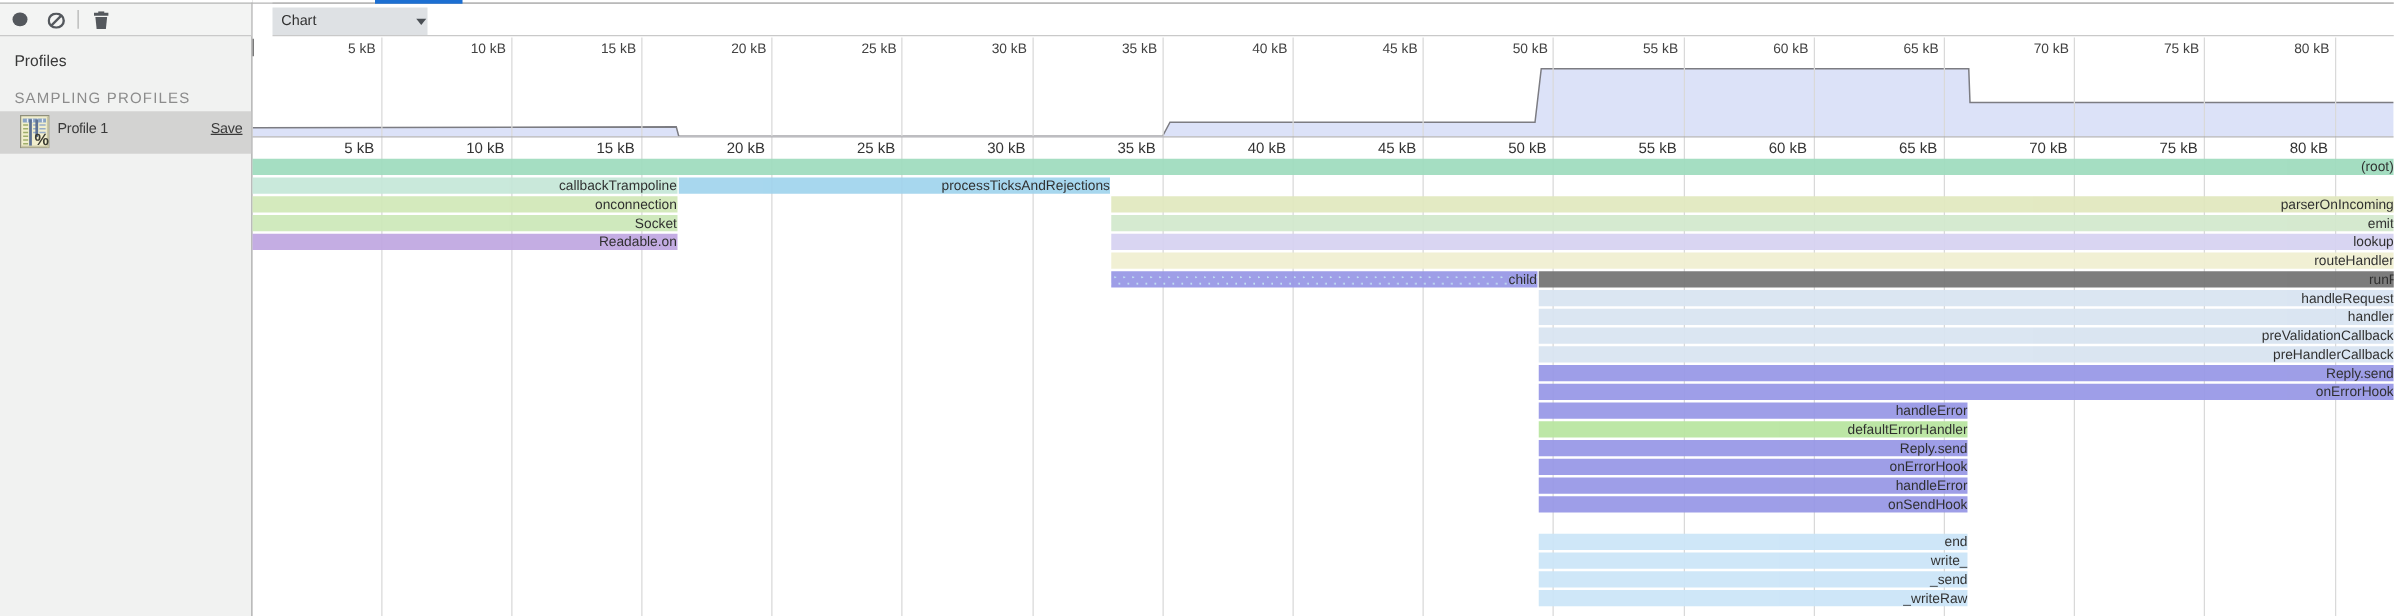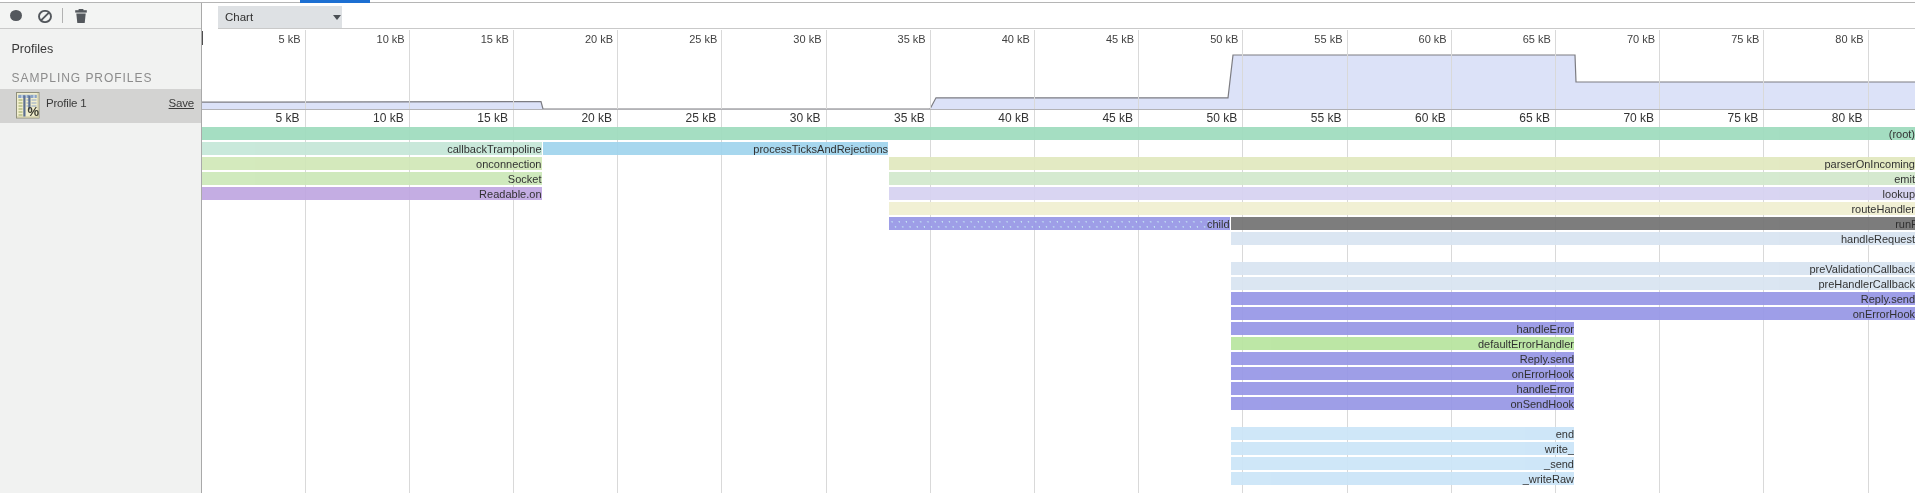--- a/index.html
+++ b/index.html
@@ -151,20 +151,23 @@
     </div>
 <div class="bar dots" style="left:889.0px;top:217.0px;width:340.5px;background:#9797e6">
       <span class="bl">child</span>
     </div>
 <div class="bar" style="left:1230.5px;top:217.0px;width:735px;background:#737373">
       <span class="bl">runPreParsing</span>
     </div>
 <div class="bar" style="left:1230.5px;top:232.0px;width:684.5px;background:#d8e4f1">
       <span class="bl">handleRequest</span>
     </div>
+<div class="bar" style="left:1230.5px;top:247.0px;width:684.5px;background:#d8e4f1">
+      <span class="bl">handler</span>
+    </div>
 <div class="bar" style="left:1230.5px;top:277.0px;width:684.5px;background:#d8e4f1">
       <span class="bl">preHandlerCallback</span>
     </div>
 <div class="bar" style="left:1230.5px;top:262.0px;width:684.5px;background:#d8e4f1">
       <span class="bl">preValidationCallback</span>
     </div>
 <div class="bar" style="left:1230.5px;top:292.0px;width:684.5px;background:#9797e6">
       <span class="bl">Reply.send</span>
     </div>
 <div class="bar" style="left:1230.5px;top:307.0px;width:684.5px;background:#9797e6">

